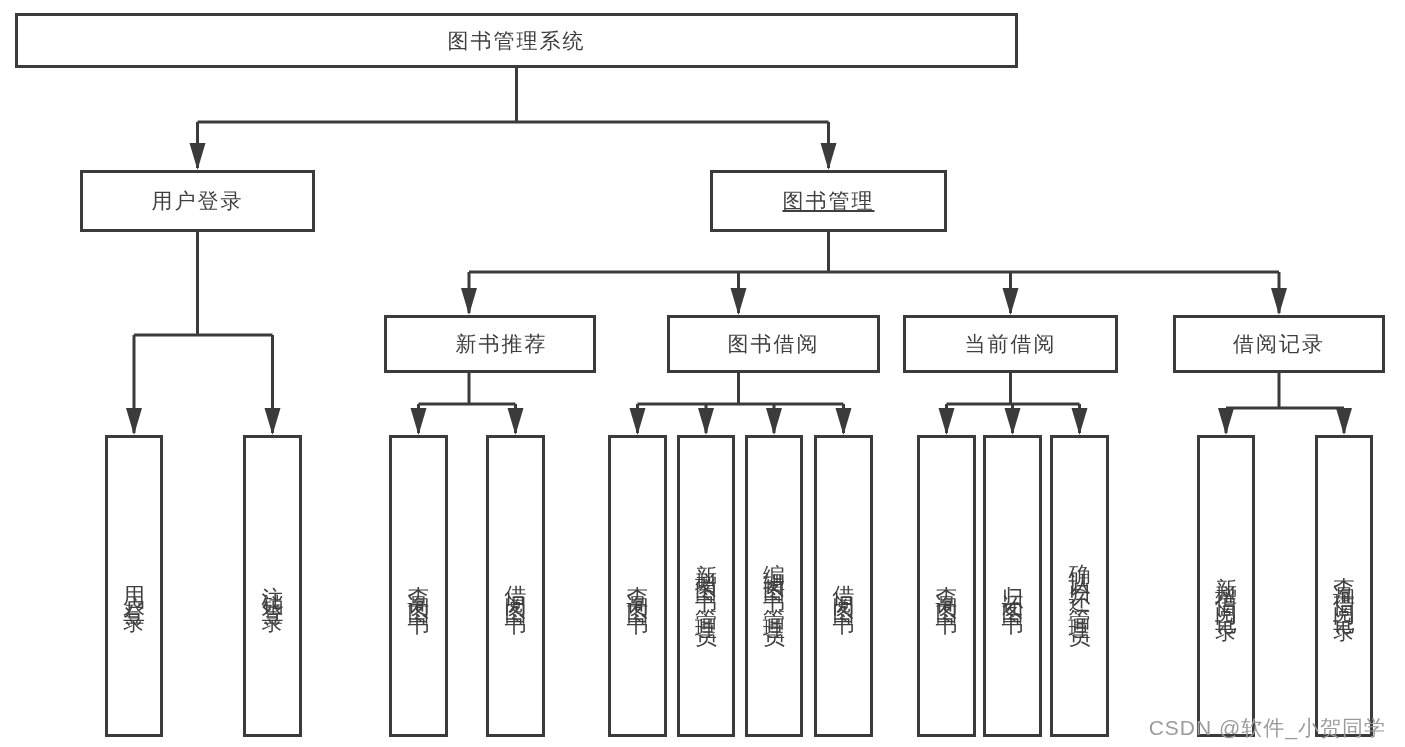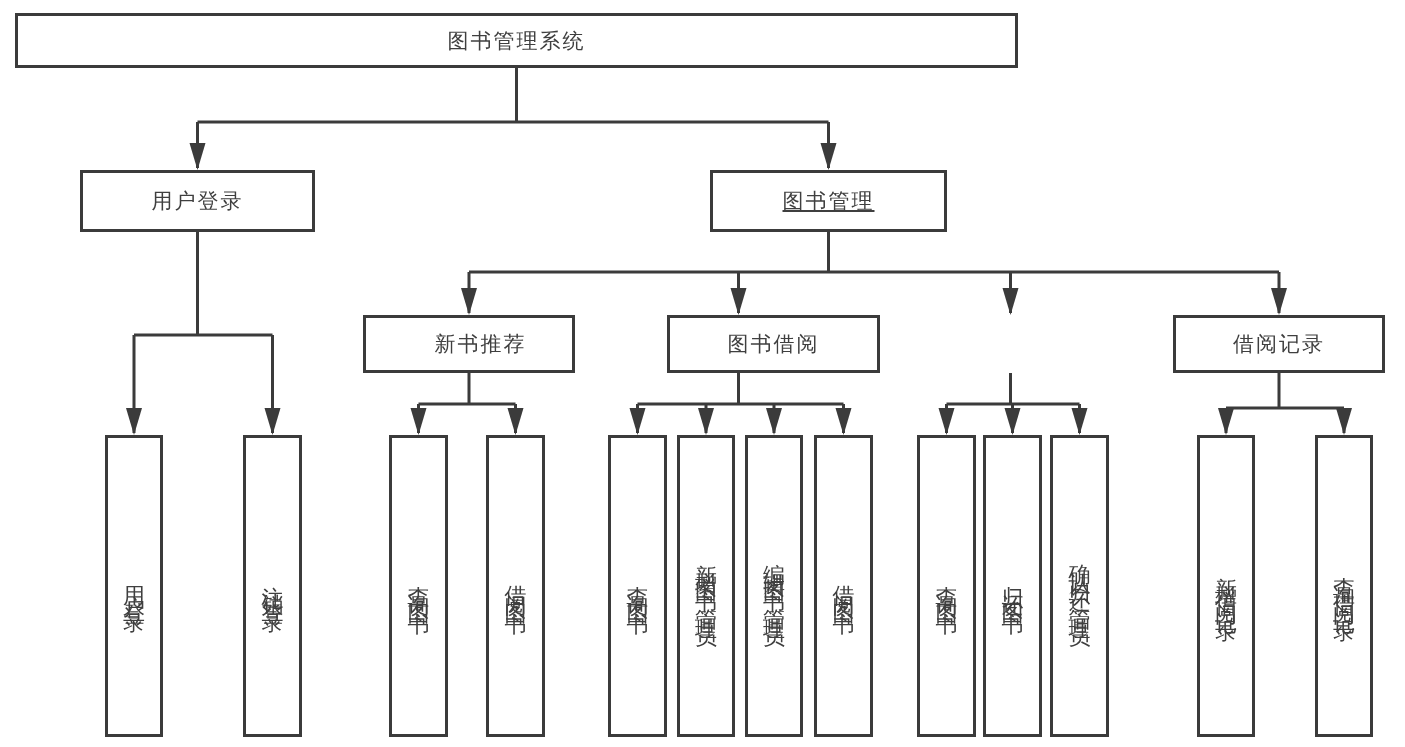--- a/index.html
+++ b/index.html
@@ -114,36 +114,38 @@
       <use href="#ah" x="1226" y="435"></use>
       <use href="#ah" x="1344" y="435"></use>
     </g>
   </svg>
 
   <div class="box h-box" style="left:15px; top:13px; width:1003px; height:55px;">图书管理系统</div>
 
   <div class="box h-box" style="left:80px; top:170px; width:235px; height:62px;">用户登录</div>
   <div class="box h-box" style="left:710px; top:170px; width:237px; height:62px;text-decoration:underline;">图书管理</div>
 
-  <div class="box h-box" style="left:363px; top:315px; width:212px; height:58px;padding-left:23px;">新书推荐</div>
+  <div class="box h-box" style="left:384px; top:315px; width:212px; height:58px;padding-left:23px;">新书推荐</div>
   <div class="box h-box" style="left:632px; top:315px; width:213px; height:58px;margin-left:35px;">图书借阅</div>
+  <div class="box h-box" style="left:903px; top:315px; width:215px; height:58px;">当前借阅</div>
   <div class="box h-box" style="left:1173px; top:315px; width:212px; height:58px;">借阅记录</div>
 
   <div class="box v-box" style="left:105px; top:435px; width:58px; height:302px;">用户登录</div>
   <div class="box v-box" style="left:243px; top:435px; width:59px; height:302px;">注销登录</div>
 
   <div class="box v-box" style="left:389px; top:435px; width:59px; height:302px;">查询图书</div>
   <div class="box v-box" style="left:486px; top:435px; width:59px; height:302px;">借阅图书</div>
 
   <div class="box v-box" style="left:608px; top:435px; width:59px; height:302px;">查询图书</div>
   <div class="box v-box" style="left:677px; top:435px; width:58px; height:302px;">新增图书（管理员）</div>
   <div class="box v-box" style="left:745px; top:435px; width:58px; height:302px;">编辑图书（管理员）</div>
   <div class="box v-box" style="left:814px; top:435px; width:59px; height:302px;">借阅图书</div>
 
   <div class="box v-box" style="left:917px; top:435px; width:59px; height:302px;">查询图书</div>
   <div class="box v-box" style="left:983px; top:435px; width:59px; height:302px;">归还图书</div>
   <div class="box v-box" style="left:1050px; top:435px; width:59px; height:302px;">确认归还（管理员）</div>
 
   <div class="box v-box" style="left:1197px; top:435px; width:58px; height:302px;">新增借阅记录</div>
   <div class="box v-box" style="left:1315px; top:435px; width:58px; height:302px;">查询借阅记录</div>
 
+  <div id="watermark">CSDN @软件_小贺同学</div>
 
 </div>
 
 </body></html>

